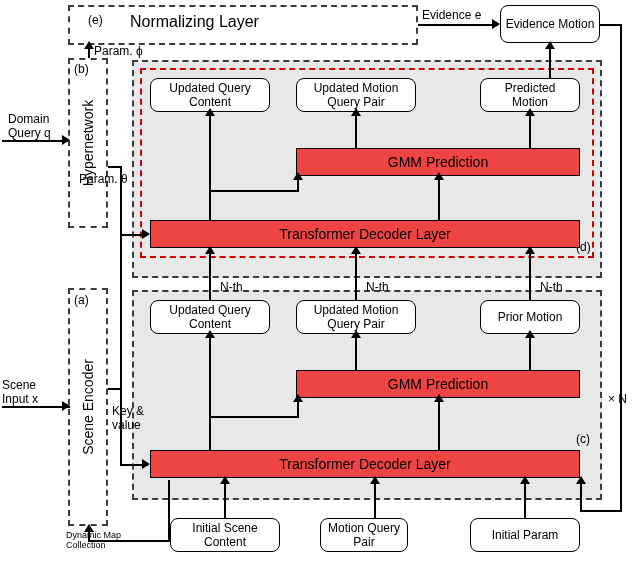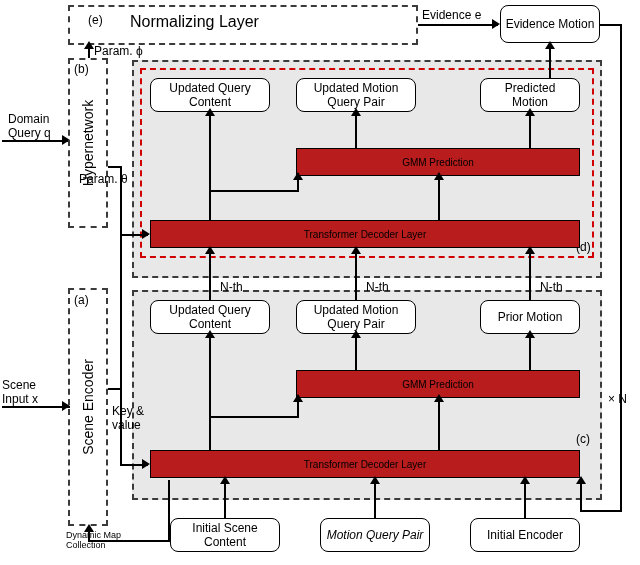--- a/index.html
+++ b/index.html
@@ -19,26 +19,26 @@
     background: #fff;
     text-align: center;
     display: flex;
     align-items: center;
     justify-content: center;
     padding: 3px 4px;
   }
   .gray-box {
     position: absolute;
     border: 1.5px solid #000;
-    background: #b91c1c;
+    background: #ef4444;
     text-align: right;
     display: flex;
     align-items: center;
     justify-content: center;
-    font-size: 10px;
+    font-size: 14px;
   }
   .dash-box {
     position: absolute;
     border: 2px dashed #3b3b3b;
     background: transparent;
   }
   .gray-dash {
     position: absolute;
     border: 2px dashed #3b3b3b;
     background: #e8e8e8;
@@ -152,22 +152,22 @@
   <div class="ah-up" style="left:351px; top:330px;"></div>
   <div class="arrow v" style="left:529px; top:336px; height:34px;"></div>
   <div class="ah-up" style="left:525px; top:330px;"></div>
   <div class="arrow v" style="left:209px; top:336px; height:114px;"></div>
   <div class="ah-up" style="left:205px; top:330px;"></div>
   <div class="arrow h" style="left:209px; top:416px; width:90px;"></div>
   <div class="arrow v" style="left:297px; top:398px; height:20px;"></div>
   <div class="ah-up" style="left:293px; top:394px;"></div>
 
   <div class="box" style="left:170px; top:518px; width:110px; height:34px;">Initial Scene Content</div>
-  <div class="box" style="left:320px; top:518px; width:110px; height:34px;font-style:italic;">Motion Query Pair</div>
-  <div class="box" style="left:470px; top:518px; width:110px; height:34px;">Initial Encoder</div>
+  <div class="box" style="left:320px; top:518px; width:88px; height:34px;">Motion Query Pair</div>
+  <div class="box" style="left:470px; top:518px; width:110px; height:34px;">Initial Param</div>
 
   <div class="arrow v" style="left:224px; top:480px; height:38px;"></div>
   <div class="ah-up" style="left:220px; top:476px;"></div>
   <div class="arrow v" style="left:374px; top:480px; height:38px;"></div>
   <div class="ah-up" style="left:370px; top:476px;"></div>
   <div class="arrow v" style="left:524px; top:480px; height:38px;"></div>
   <div class="ah-up" style="left:520px; top:476px;"></div>
 
   <div class="box" style="left:500px; top:5px; width:100px; height:38px;">Evidence Motion</div>
 

